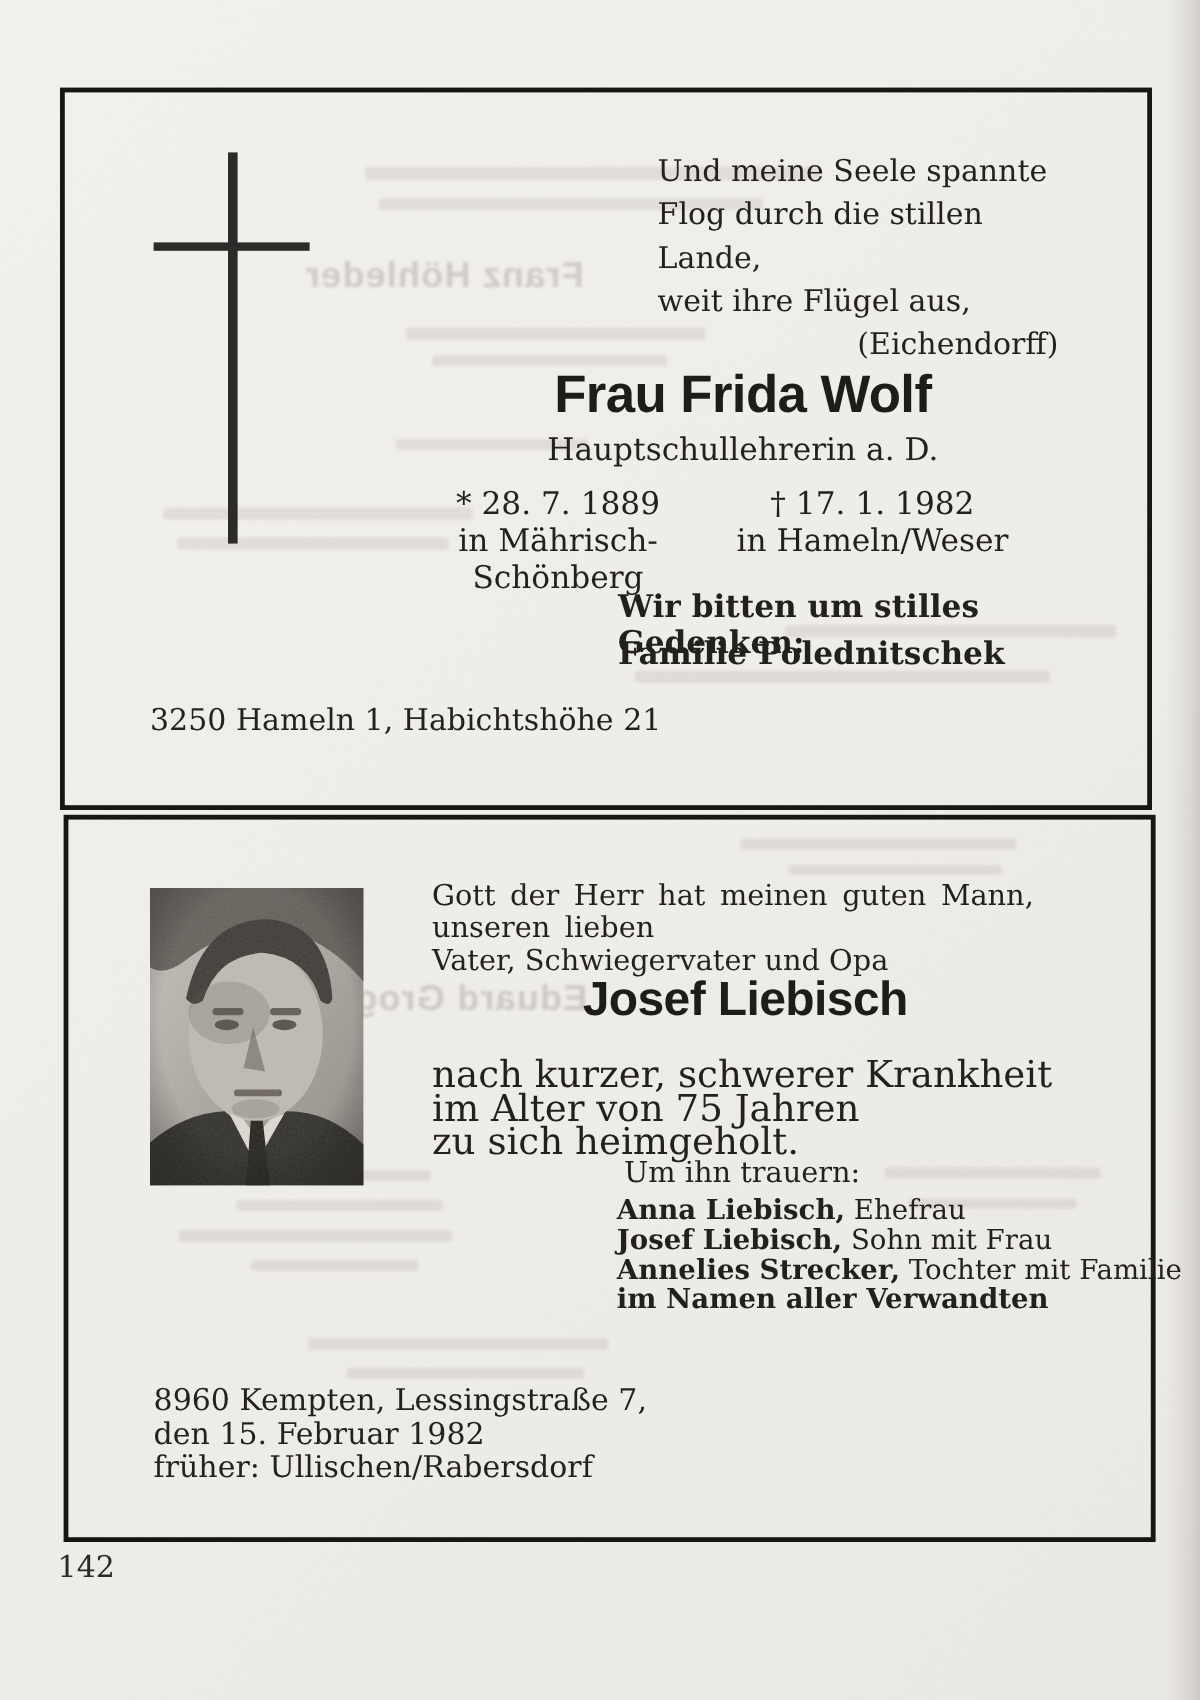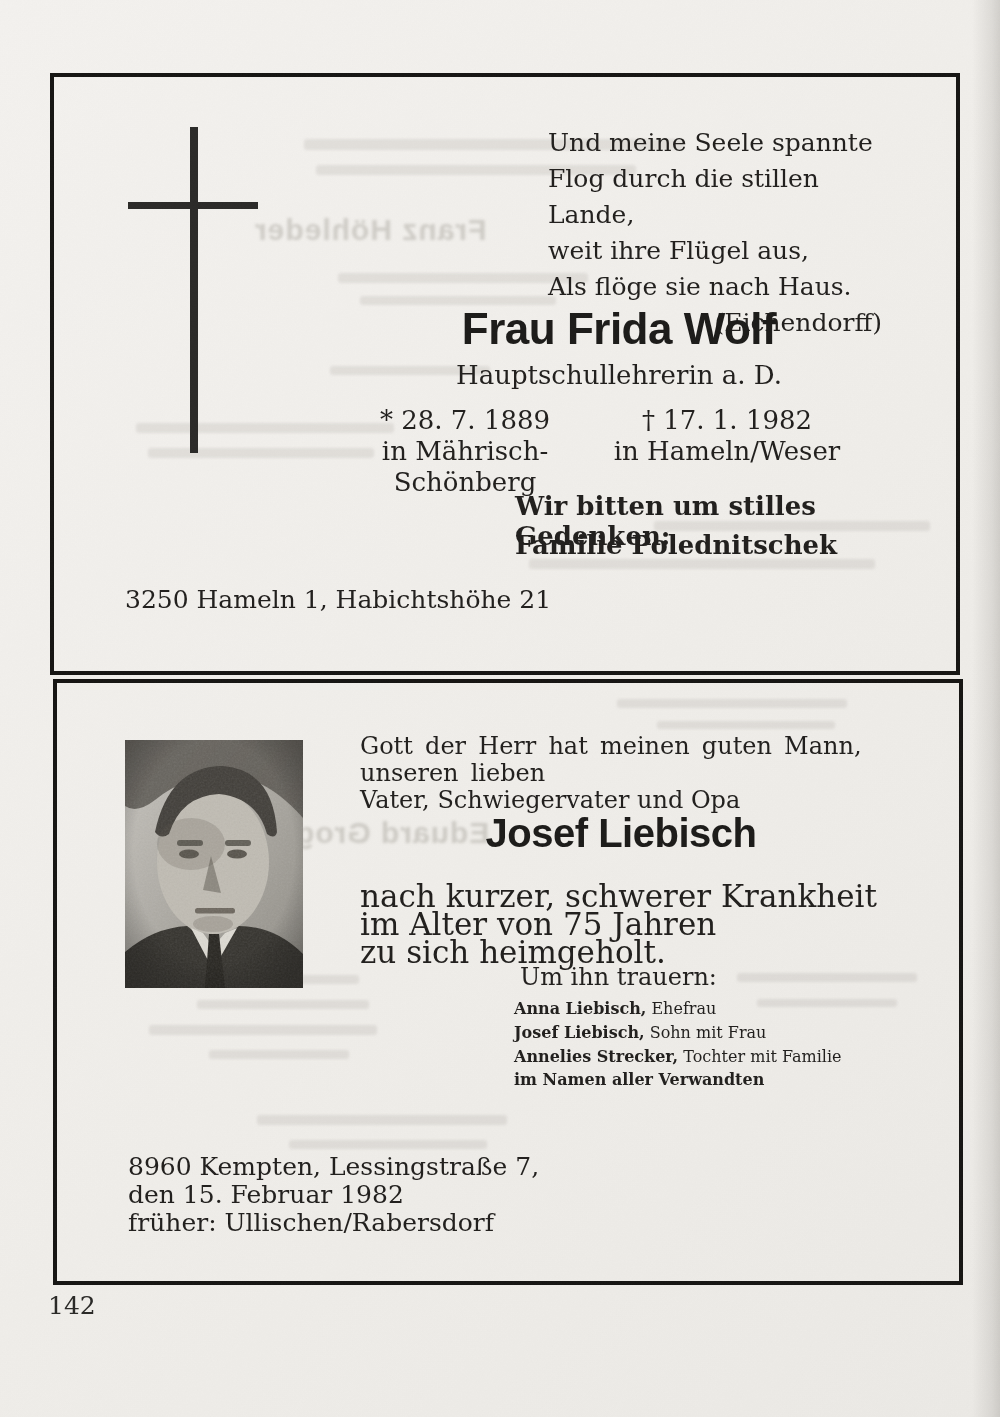--- a/index.html
+++ b/index.html
@@ -54,21 +54,21 @@
   .photo{position:absolute;left:68px;top:57px;width:178px;height:248px;}
   .intro{position:absolute;left:303px;top:50px;width:522px;font-size:24px;line-height:27px;}
   .intro .just{word-spacing:4.5px;}
   .name2{
     position:absolute;left:164px;top:128px;width:800px;text-align:center;
     font-family:"Liberation Sans","DejaVu Sans",sans-serif;font-weight:700;
     font-size:40px;letter-spacing:-0.5px;color:#1c1b19;
   }
   .body2{position:absolute;left:303px;top:199px;width:540px;font-size:31px;line-height:28px;}
   .mourn-intro{position:absolute;left:463px;top:280px;font-size:24px;}
-  .mourners{position:absolute;left:457px;top:314px;font-size:16px;line-height:23.8px;white-space:nowrap;}
+  .mourners{position:absolute;left:457px;top:314px;font-size:23px;line-height:23.8px;white-space:nowrap;}
   .mourners b{font-weight:700;}
   .mourners .footer{font-weight:700;}
   .address2{position:absolute;left:71px;top:470px;font-size:25px;line-height:28px;}
 
   .pageno{position:absolute;left:48px;top:1291px;font-size:25px;color:#2a2927;}
 </style>
 </head>
 <body>
 
 <div class="page">
@@ -88,21 +88,20 @@
 
     <div>
       <div class="cross-v"></div>
       <div class="cross-h"></div>
     </div>
 
     <div class="poem">
       <div>Und meine Seele spannte</div>
       <div>Flog durch die stillen Lande,</div>
       <div>weit ihre Flügel aus,</div>
-      <div>Als flöge sie nach Haus.</div>
       <div class="attrib">(Eichendorff)</div>
     </div>
 
     <div class="name1">Frau Frida Wolf</div>
     <div class="subtitle1">Hauptschullehrerin a. D.</div>
 
     <div class="datecol left">
       <div>* 28. 7. 1889</div>
       <div>in Mährisch-Schönberg</div>
     </div>

